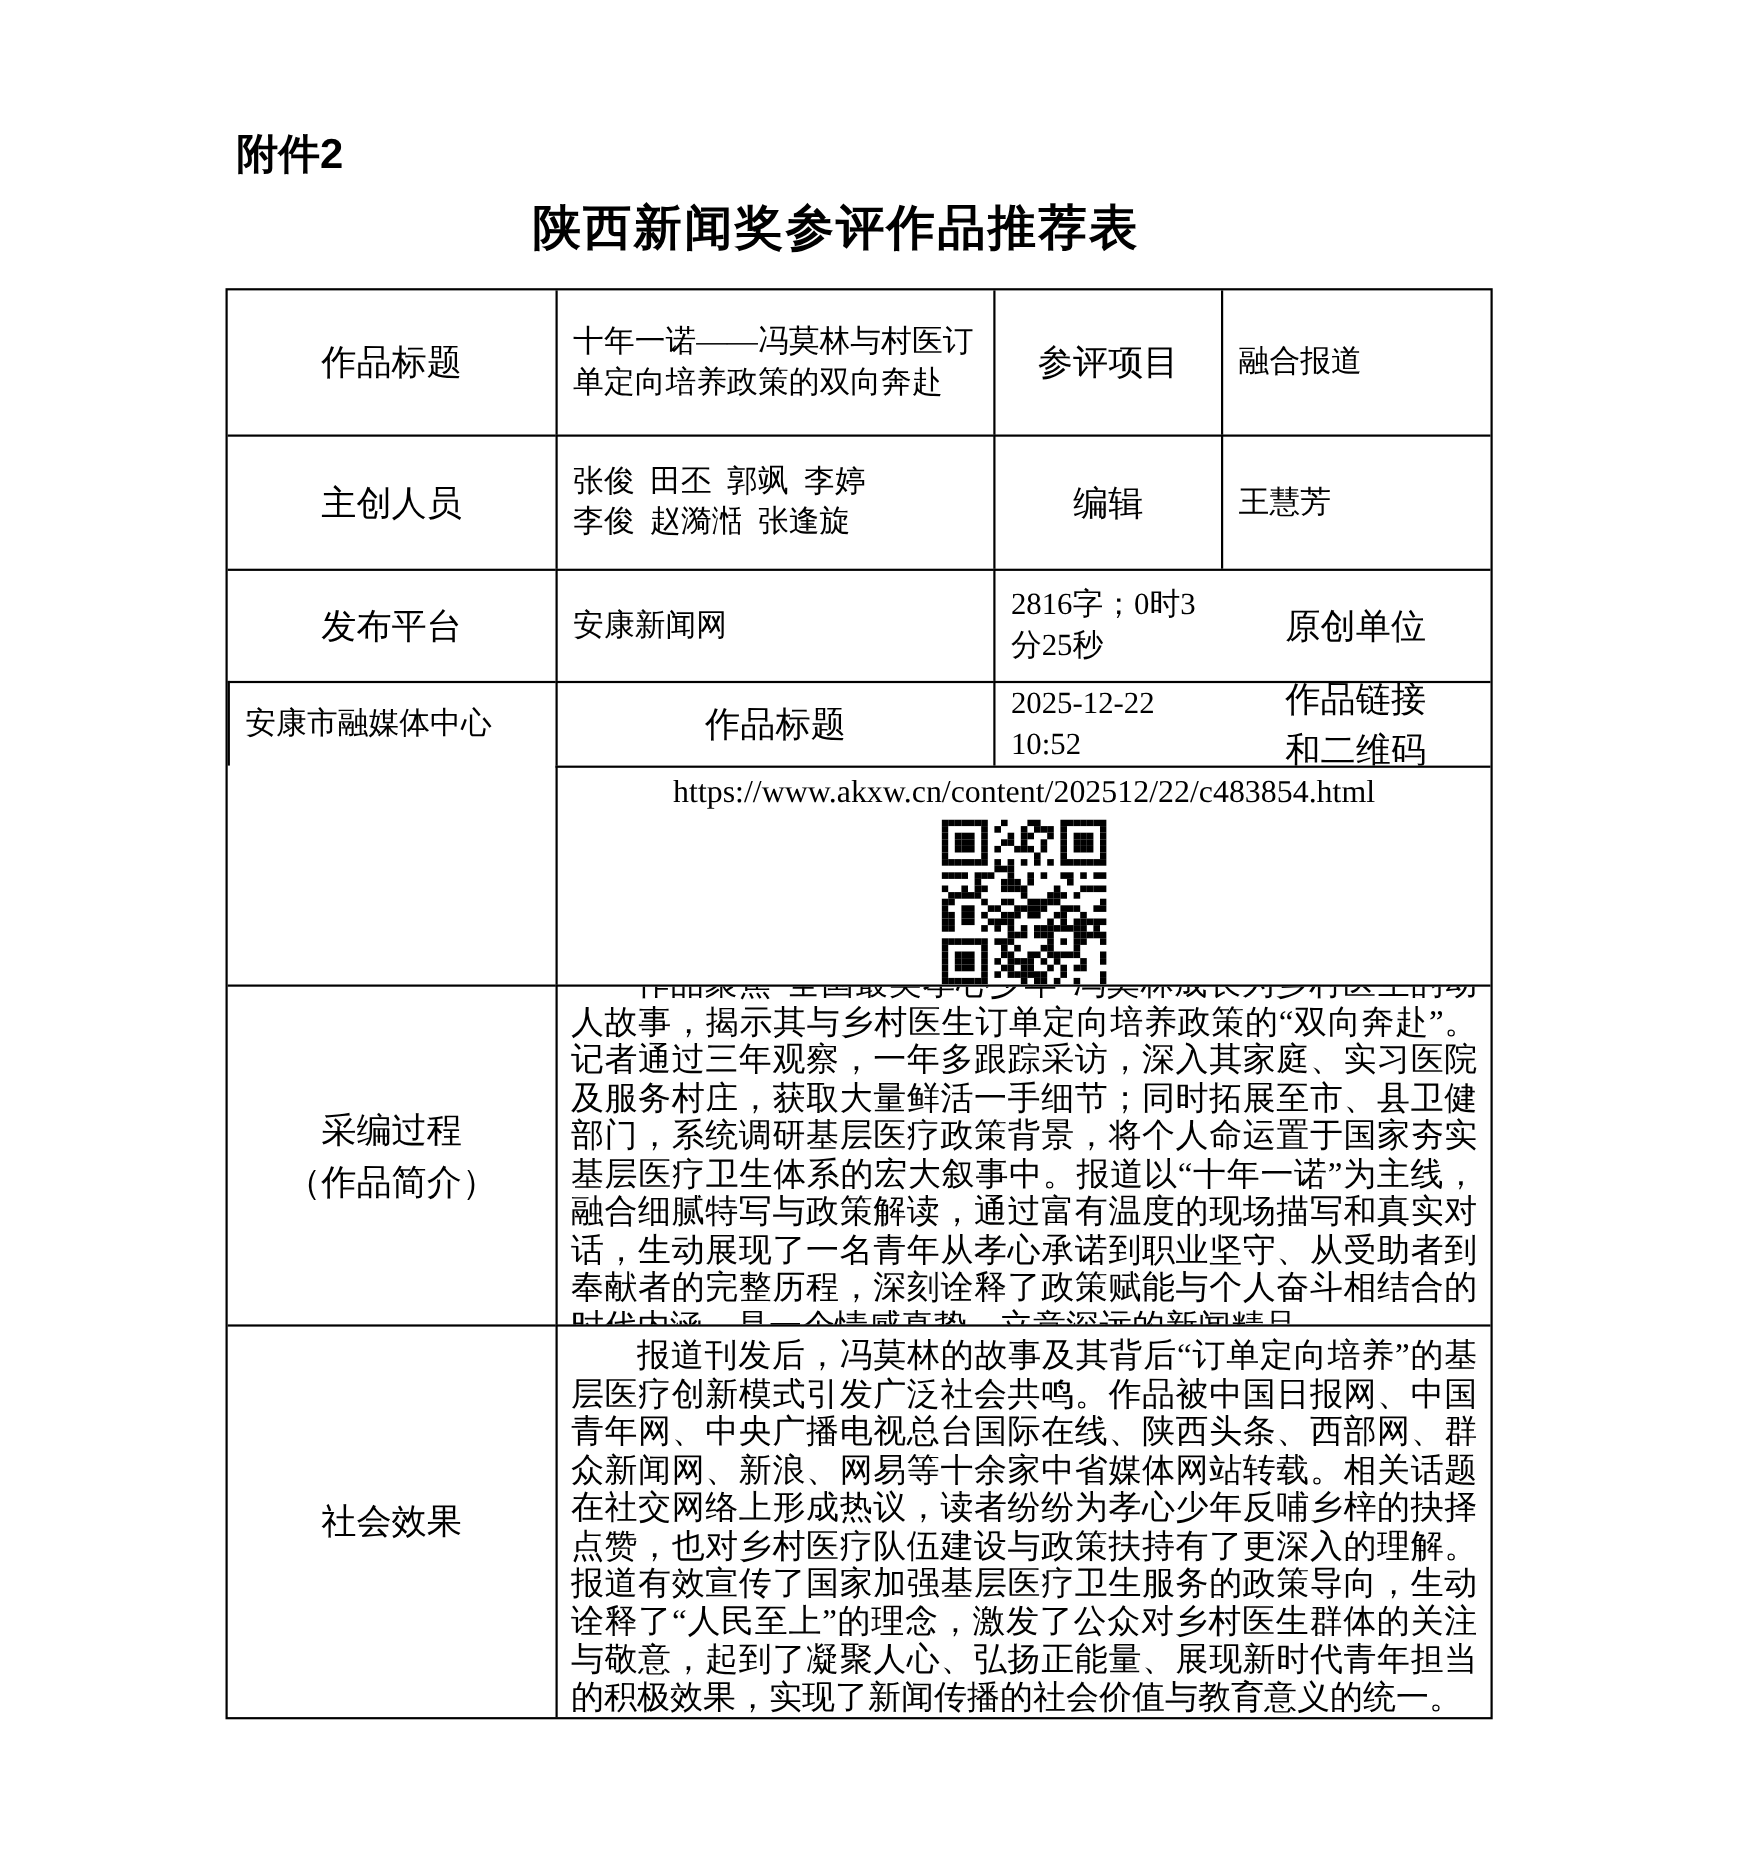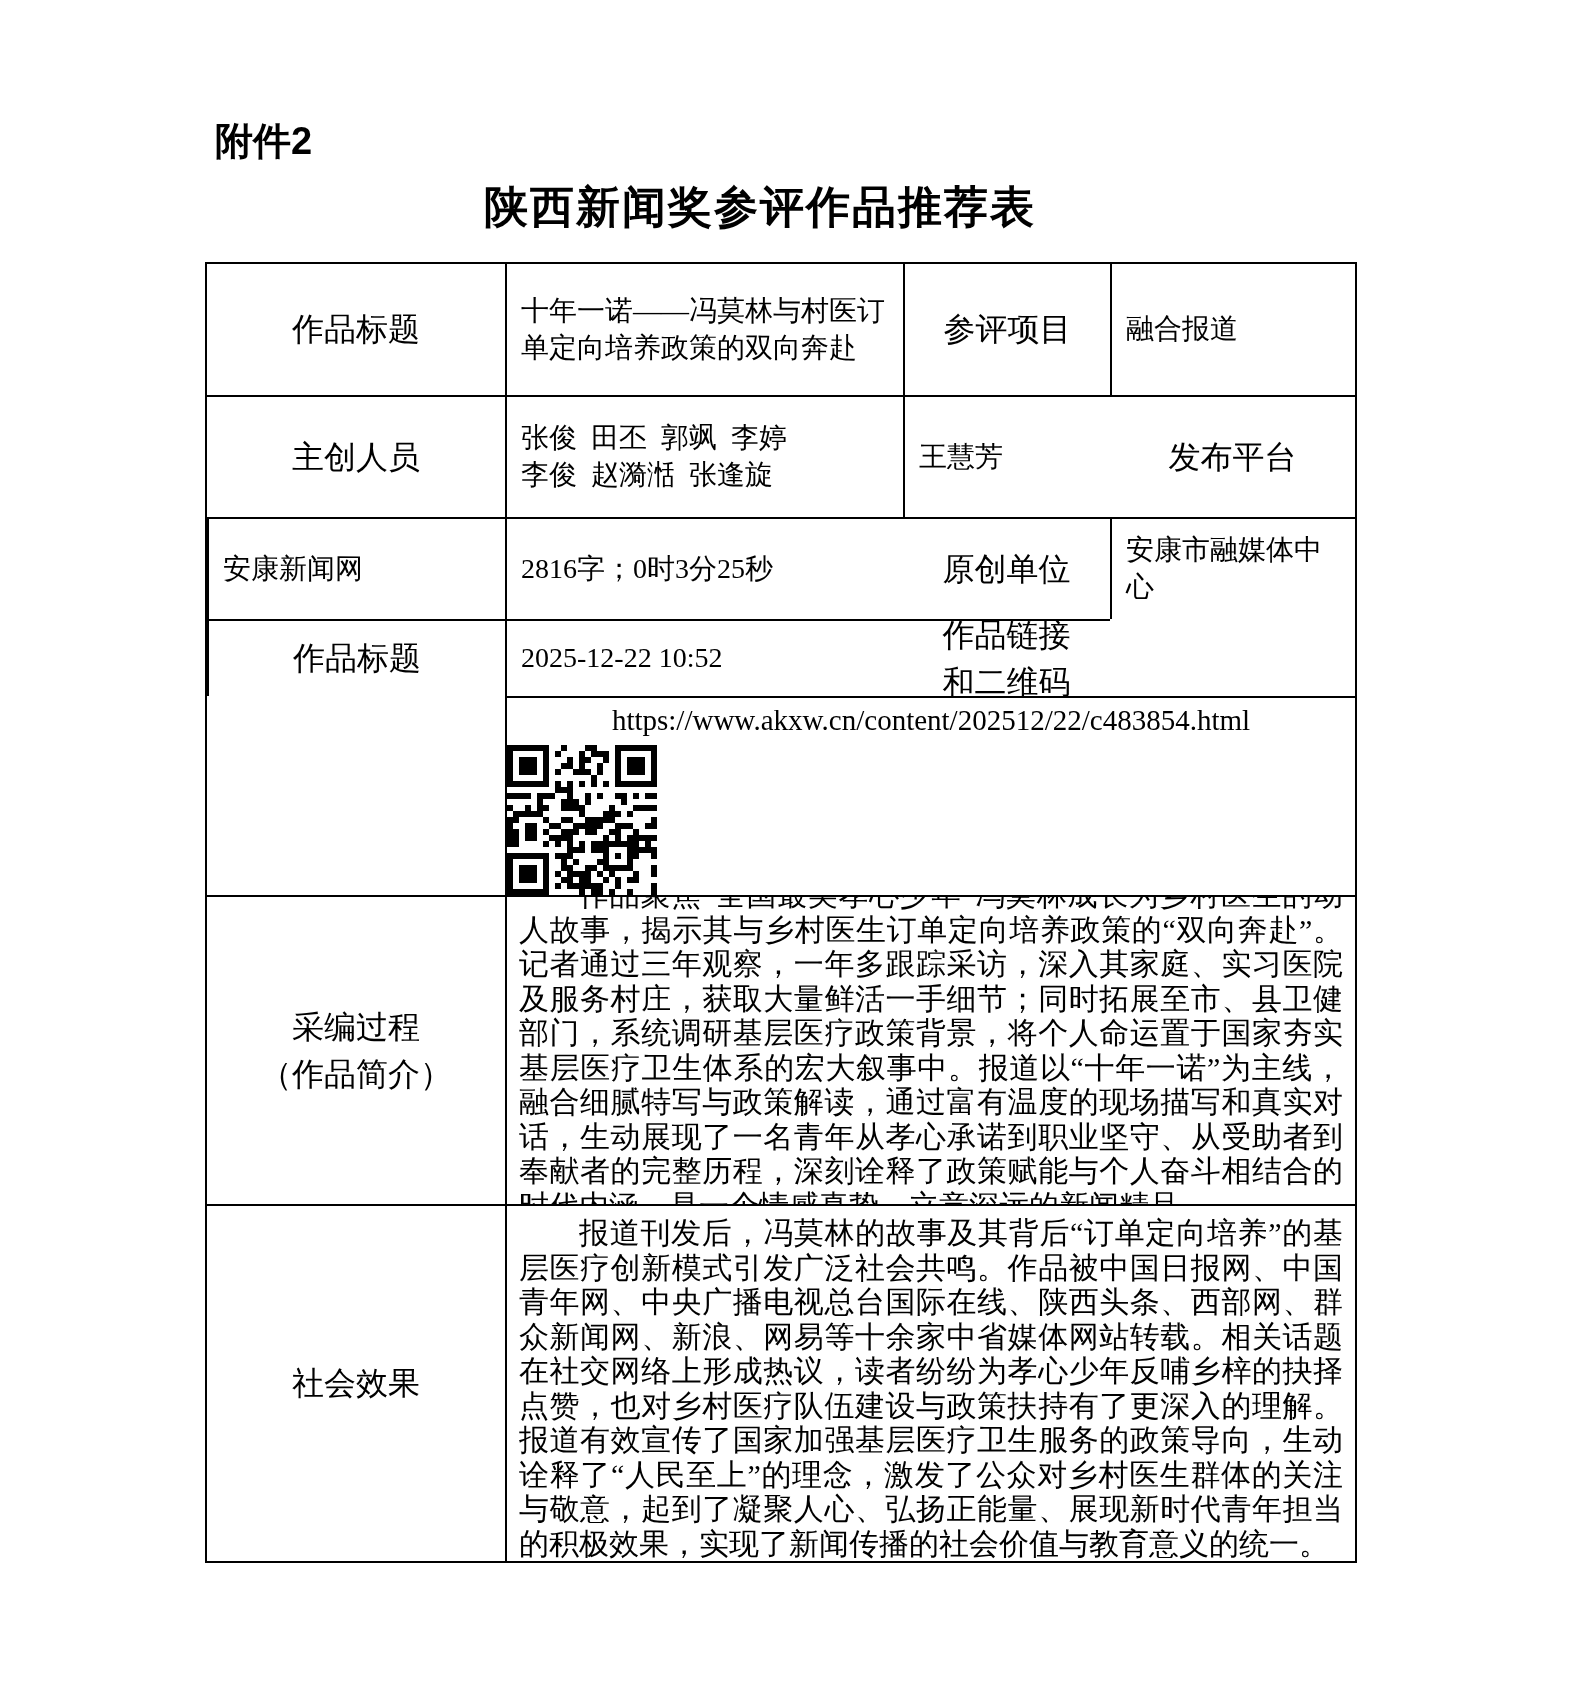--- a/index.html
+++ b/index.html
@@ -30,21 +30,21 @@
     display:flex;align-items:center;justify-content:center;
     font-size:32px;text-align:center;line-height:1.45;white-space:pre-line;
   }
   .value-cell{
     display:flex;align-items:center;justify-content:flex-start;
     font-size:28px;padding:6px 14px;line-height:1.32;
   }
   .value-cell .val{white-space:pre-wrap;}
   .span-cell{grid-column:2/5;}
   .link-cell{
-    display:flex;flex-direction:column;justify-content:flex-start;
+    display:flex;flex-direction:column;align-items:center;justify-content:flex-start;
     padding-top:4px;
   }
   .url-text{font-size:29px;line-height:1.3;text-align:center;}
   .qr-box{margin-top:5px;line-height:0;}
   .para-cell{
     display:flex;align-items:center;
     padding:12px 12px;
   }
   .para-text{
     font-size:30px;line-height:34.5px;text-align:justify;text-indent:2em;
@@ -68,20 +68,21 @@
   <div class="cell bl label-cell">参评项目</div>
   <div class="cell bl value-cell">
     <span class="val">融合报道</span>
   </div>
 
   <div class="cell bt label-cell">主创人员</div>
   <div class="cell bl bt value-cell">
     <span class="val">张俊  田丕  郭飒  李婷
 李俊  赵漪湉  张逢旋</span>
   </div>
+  <div class="cell bl bt label-cell">编辑</div>
   <div class="cell bl bt value-cell">
     <span class="val">王慧芳</span>
   </div>
 
   <div class="cell bt label-cell">发布平台</div>
   <div class="cell bl bt value-cell">
     <span class="val">安康新闻网</span>
   </div>
   <div class="cell bl bt value-cell">
     <span class="val">2816字；0时3分25秒</span>

